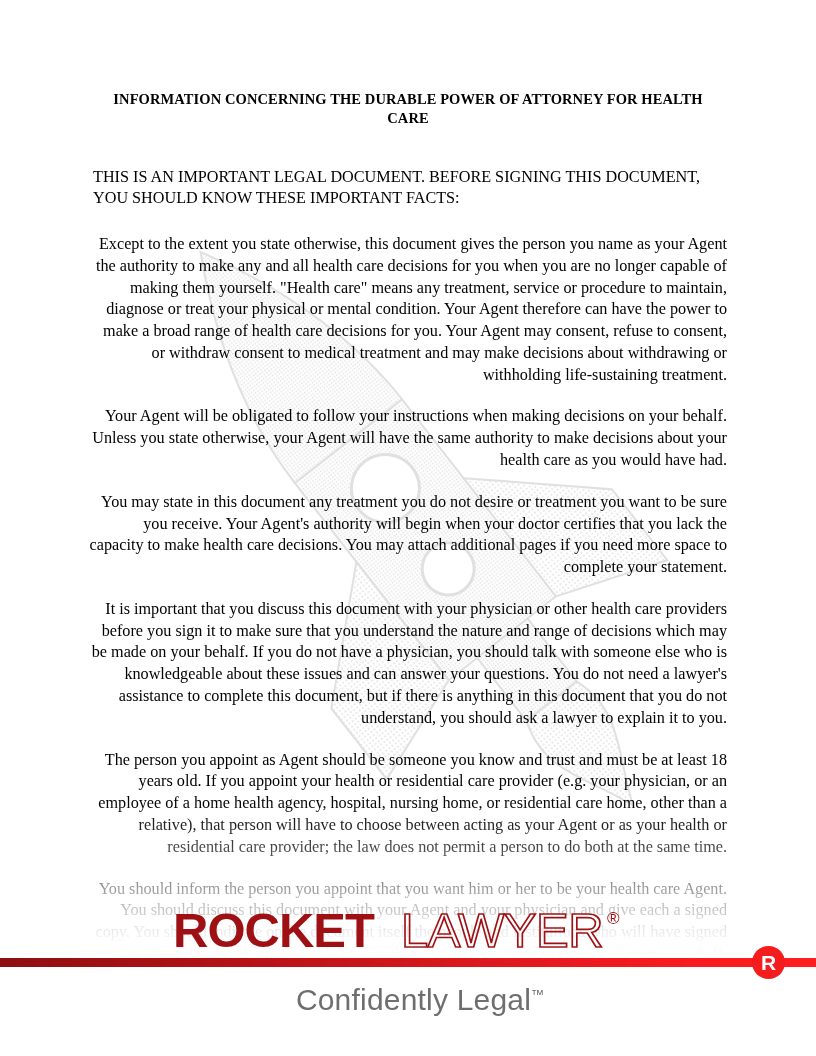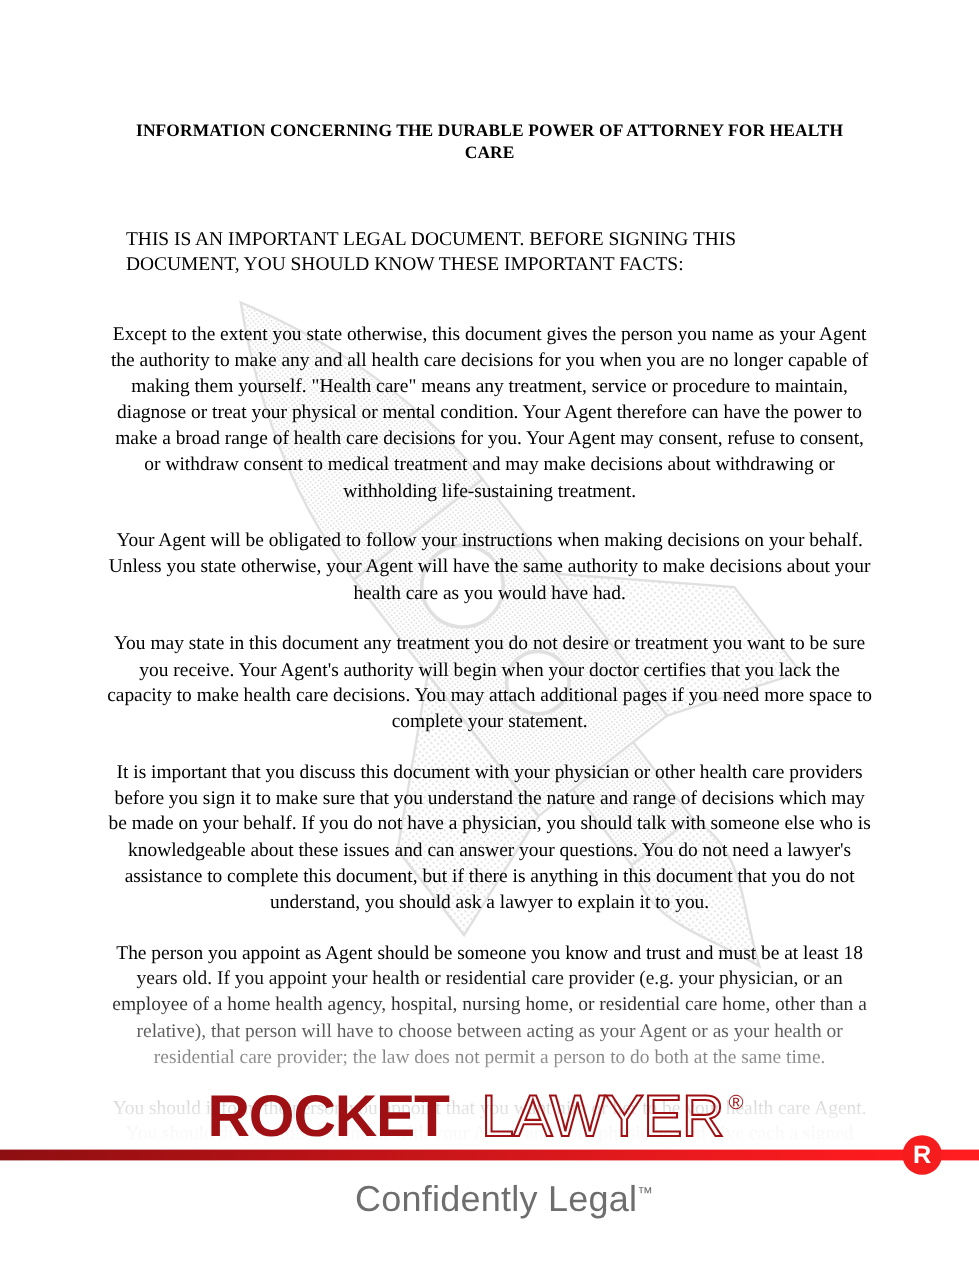--- a/index.html
+++ b/index.html
@@ -49,40 +49,40 @@
     width: 638px;
     z-index: 3;
   }
 
   .doc-title {
     font-size: 14.5px;
     font-weight: bold;
     text-align: center;
     line-height: 1.33;
     letter-spacing: 0.1px;
-    margin: 12px;
+    margin: 2px;
     padding-top: 88px;
     color: #000000;
   }
 
   .doc-intro {
     font-size: 16.2px;
     line-height: 1.34;
-    margin: 16px;
+    margin: 4px;
     padding-top: 34px;
     color: #000;
   }
 
   .doc-para {
     font-size: 16.2px;
     line-height: 1.345;
     margin: 0;
     padding-top: 20px;
     color: #000;
-    text-align: center;
+    text-align: right;
   }
 
   
   #fade-mask {
     position: absolute;
     left: 0;
     top: 800px;
     width: 816px;
     height: 160px;
     z-index: 4;

